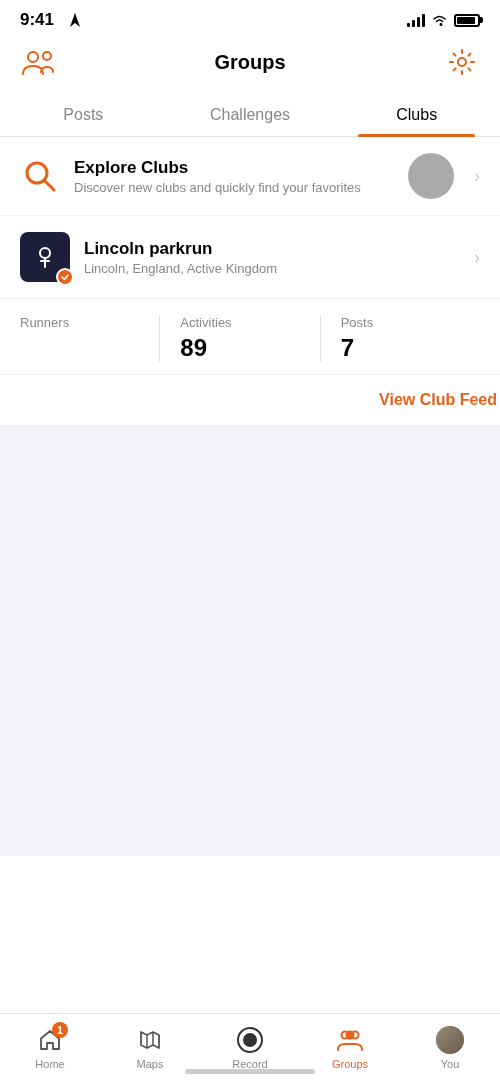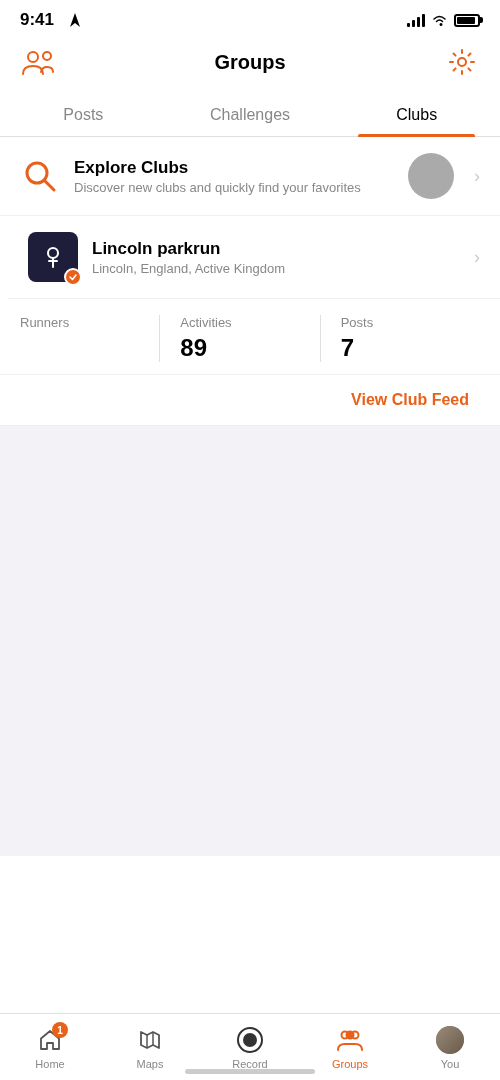--- a/index.html
+++ b/index.html
@@ -171,21 +171,20 @@
       margin-left: 8px;
     }
 
     
     .club-row {
       display: flex;
       align-items: center;
       padding: 16px 20px;
       background: #fff;
       border-bottom: 1px solid #efefef;
-      margin-left: 8px;
     }
     .club-logo {
       width: 50px;
       height: 50px;
       background: #1e1e3a;
       border-radius: 8px;
       margin-right: 14px;
       flex-shrink: 0;
       display: flex;
       align-items: center;
@@ -248,21 +247,21 @@
       margin-bottom: 4px;
     }
     .stat-value {
       font-size: 24px;
       font-weight: 600;
       color: #000;
     }
 
     
     .view-feed-row {
-      padding: 16px 31px;
+      padding: 16px 3px;
       text-align: right;
       background: #fff;
       border-bottom: 1px solid #efefef;
     }
     .view-feed-link {
       font-size: 16px;
       font-weight: 600;
       color: #e8611a;
     }
 

